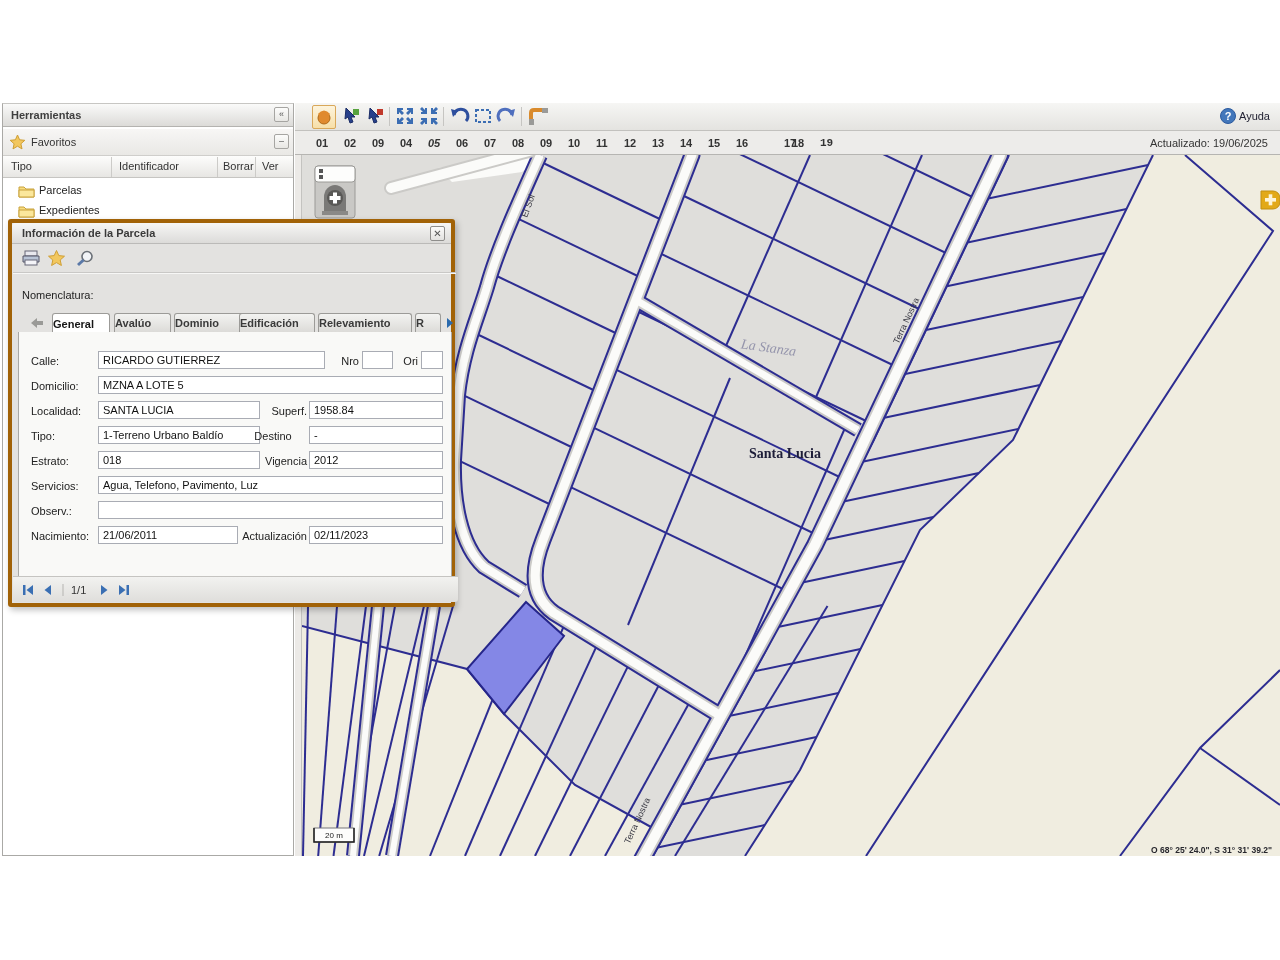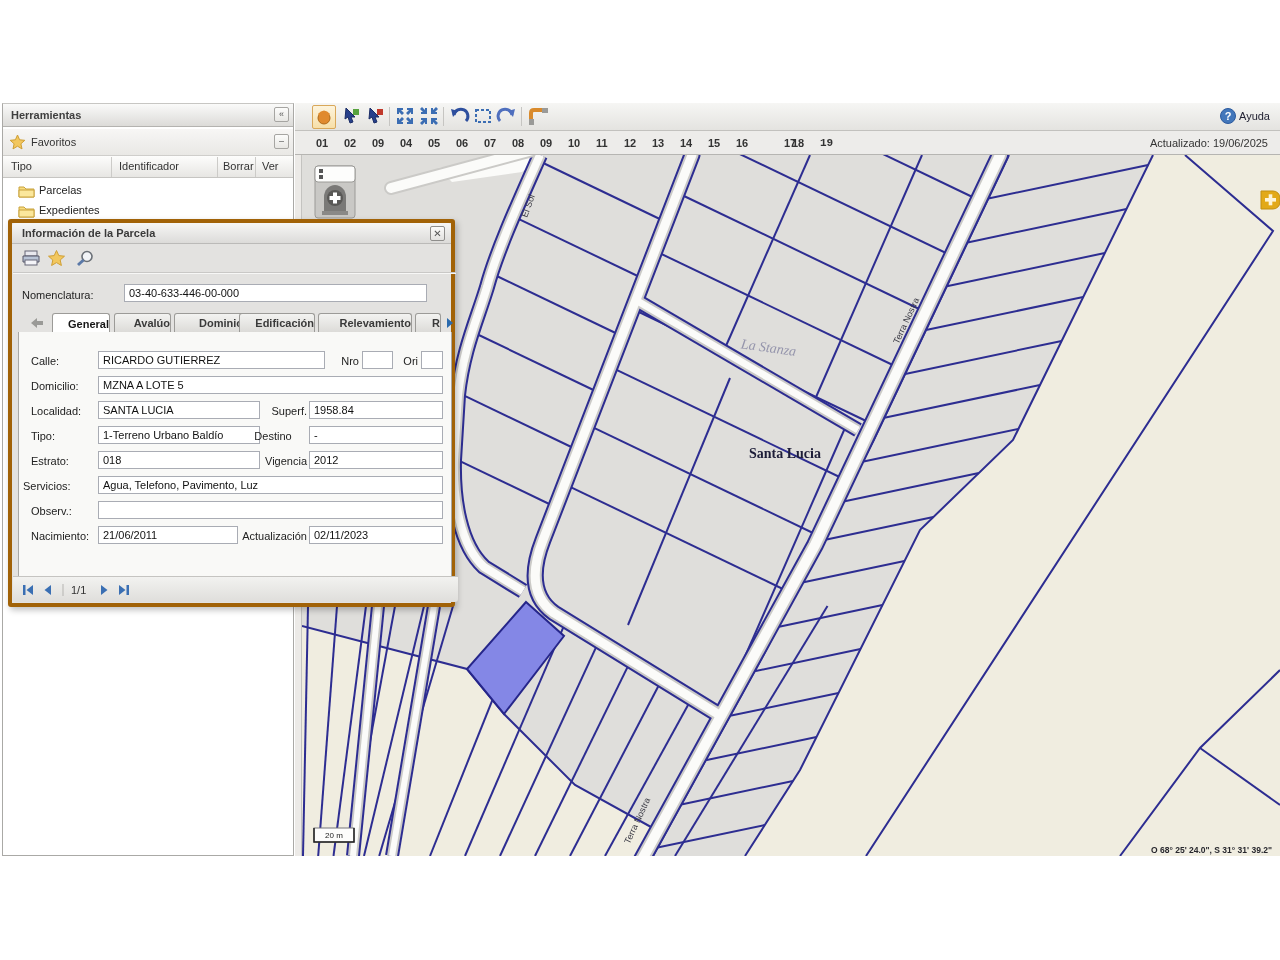--- a/index.html
+++ b/index.html
@@ -29,21 +29,21 @@
 
 
 #dlg { left:8px; top:116px; width:447px; height:388px; background:#e3e2e0; border:4px solid #a16207; border-radius:3px; box-shadow:2px 3px 6px rgba(0,0,0,0.25); z-index:20; }
 #dtitle { position:absolute; left:0; top:0; width:100%; height:21px; background:linear-gradient(#f6f6f5,#dcdbd9); border-bottom:1px solid #bbbab8; border-radius:3px 3px 0 0; }
 #dtitle b { position:absolute; left:10px; top:4px; font-size:11px; color:#3a3a3a; }
 #dclose { position:absolute; right:6px; top:3px; width:15px; height:15px; border:1px solid #8f8e8c; background:linear-gradient(#fbfbfa,#e3e2e0); border-radius:2px; color:#555; font-size:10px; line-height:13px; text-align:center; }
 .dicon { position:absolute; top:6px; }
 #dform { position:absolute; left:6px; top:109px; width:434px; height:246px; background:#f9f9f7; border:1px solid #a9a8a5; border-top:none; }
 .lbl { position:absolute; font-size:11px; color:#222; white-space:nowrap; }
 .inp { position:absolute; height:18px; border:1px solid #a9acb4; background:#fff; font-size:11px; color:#111; padding:2px 0 0 4px; white-space:nowrap; overflow:hidden; }
-.tab { position:absolute; top:0; height:19px; border:1px solid #9c9b98; border-bottom:none; border-radius:3px 3px 0 0; background:linear-gradient(#f3f3f1,#dcdbd8); font-size:11px; font-weight:bold; color:#3a3a3a; text-align:right; }
+.tab { position:absolute; top:0; height:19px; border:1px solid #9c9b98; border-bottom:none; border-radius:3px 3px 0 0; background:linear-gradient(#f3f3f1,#dcdbd8); font-size:11px; font-weight:bold; color:#3a3a3a; text-align:left; }
 .tabrow { position:absolute; left:6px; top:90px; width:434px; height:20px; }
 #pager { position:absolute; left:1px; bottom:1px; width:445px; height:26px; background:linear-gradient(#f2f2f0,#dfdedb); border-top:1px solid #c5c4c1; border-radius:0 0 3px 3px; }
 </style></head>
 <body>
 <div id="app">
 
   <div id="panel" class="abs">
     <div id="phead" class="abs">
         <b>Herramientas</b>
       <div class="sqbtn" style="right:4px; top:3px;">«</div>
@@ -133,21 +133,21 @@
         <circle cx="8" cy="8" r="7.5" fill="none" stroke="#2c5a9e"></circle>
         <text x="8" y="12" text-anchor="middle" font-size="11" font-weight="bold" fill="#fff" font-family="Liberation Sans">?</text>
       </svg>
     <span class="txt" style="position:absolute;right:10px;top:7px;color:#223;">Ayuda</span>
   </div>
   <div id="nrow" class="abs">
     <span style="left:21px;">01</span>
 <span style="left:49px;">02</span>
 <span style="left:77px;">09</span>
 <span style="left:105px;">04</span>
-<span style="left:133px;">05</span>
+<span style="left:133px;font-style:italic;">05</span>
 <span style="left:161px;">06</span>
 <span style="left:189px;">07</span>
 <span style="left:217px;">08</span>
 <span style="left:245px;">09</span>
 <span style="left:273px;">10</span>
 <span style="left:301px;">11</span>
 <span style="left:329px;">12</span>
 <span style="left:357px;">13</span>
 <span style="left:385px;">14</span>
 <span style="left:413px;">15</span>
@@ -286,21 +286,20 @@
     <svg class="dicon" style="left:36px;top:27px" width="17" height="16">
         <path d="M8.5 0.5 L10.8 5.6 L16.5 6.2 L12.2 10 L13.4 15.5 L8.5 12.6 L3.6 15.5 L4.8 10 L0.5 6.2 L6.2 5.6 Z" fill="#f2c75e" stroke="#cf9f35"></path>
       </svg>
     <svg class="dicon" style="left:63px;top:27px" width="19" height="17">
         <circle cx="12" cy="6.5" r="5" fill="#f2f4f7" stroke="#6b7077" stroke-width="1.6"></circle>
         <line x1="8.5" y1="10" x2="3" y2="15" stroke="#5b79a8" stroke-width="3"></line>
       </svg>
 
     <div style="position:absolute;left:1px;top:49px;width:443px;height:2px;border-top:1px solid #c9c8c6;border-bottom:1px solid #f7f7f6;"></div>
     <div class="lbl" style="left:10px;top:66px;">Nomenclatura:</div>
-    <div class="inp" style="left:112px;top:61px;width:303px;">03-40-633-446-00-000</div>
 
     <div class="tabrow">
       <svg style="position:absolute;left:13px;top:4px" width="13" height="12">
           <path d="M6 1 L6 4 L12 4 L12 8 L6 8 L6 11 L0 6 Z" fill="#9a9a97"></path>
         </svg>
       <div class="tab" style="left:34px;width:58px;height:20px;background:#fff;font-weight:bold;color:#161616;line-height:20px;">General</div>
       <div class="tab" style="left:96px;width:57px;line-height:18px;">Avalúo</div>
       <div class="tab" style="left:156px;width:70px;line-height:18px;">Dominio</div>
       <div class="tab" style="left:221px;width:76px;line-height:18px;">Edificación</div>
       <div class="tab" style="left:300px;width:94px;line-height:18px;">Relevamiento</div>
@@ -329,21 +328,21 @@
       <div class="lbl" style="left:12px;top:98px;">Tipo:</div>
       <div class="inp" style="left:79px;top:94px;width:162px;">1-Terreno Urbano Baldío</div>
       <div class="lbl" style="left:202px;top:98px;width:86px;text-align:center;padding-left:18px;">Destino</div>
       <div class="inp" style="left:290px;top:94px;width:134px;">-</div>
 
       <div class="lbl" style="left:12px;top:123px;">Estrato:</div>
       <div class="inp" style="left:79px;top:119px;width:162px;">018</div>
       <div class="lbl" style="left:202px;top:123px;width:86px;text-align:right;">Vigencia</div>
       <div class="inp" style="left:290px;top:119px;width:134px;">2012</div>
 
-      <div class="lbl" style="left:4px;top:148px;">Servicios:</div>
+      <div class="lbl" style="left:12px;top:148px;">Servicios:</div>
       <div class="inp" style="left:79px;top:144px;width:345px;">Agua, Telefono, Pavimento, Luz</div>
 
       <div class="lbl" style="left:12px;top:173px;">Observ.:</div>
       <div class="inp" style="left:79px;top:169px;width:345px;"></div>
 
       <div class="lbl" style="left:12px;top:198px;">Nacimiento:</div>
       <div class="inp" style="left:79px;top:194px;width:140px;">21/06/2011</div>
       <div class="lbl" style="left:202px;top:198px;width:86px;text-align:right;">Actualización</div>
       <div class="inp" style="left:290px;top:194px;width:134px;">02/11/2023</div>
     </div>

